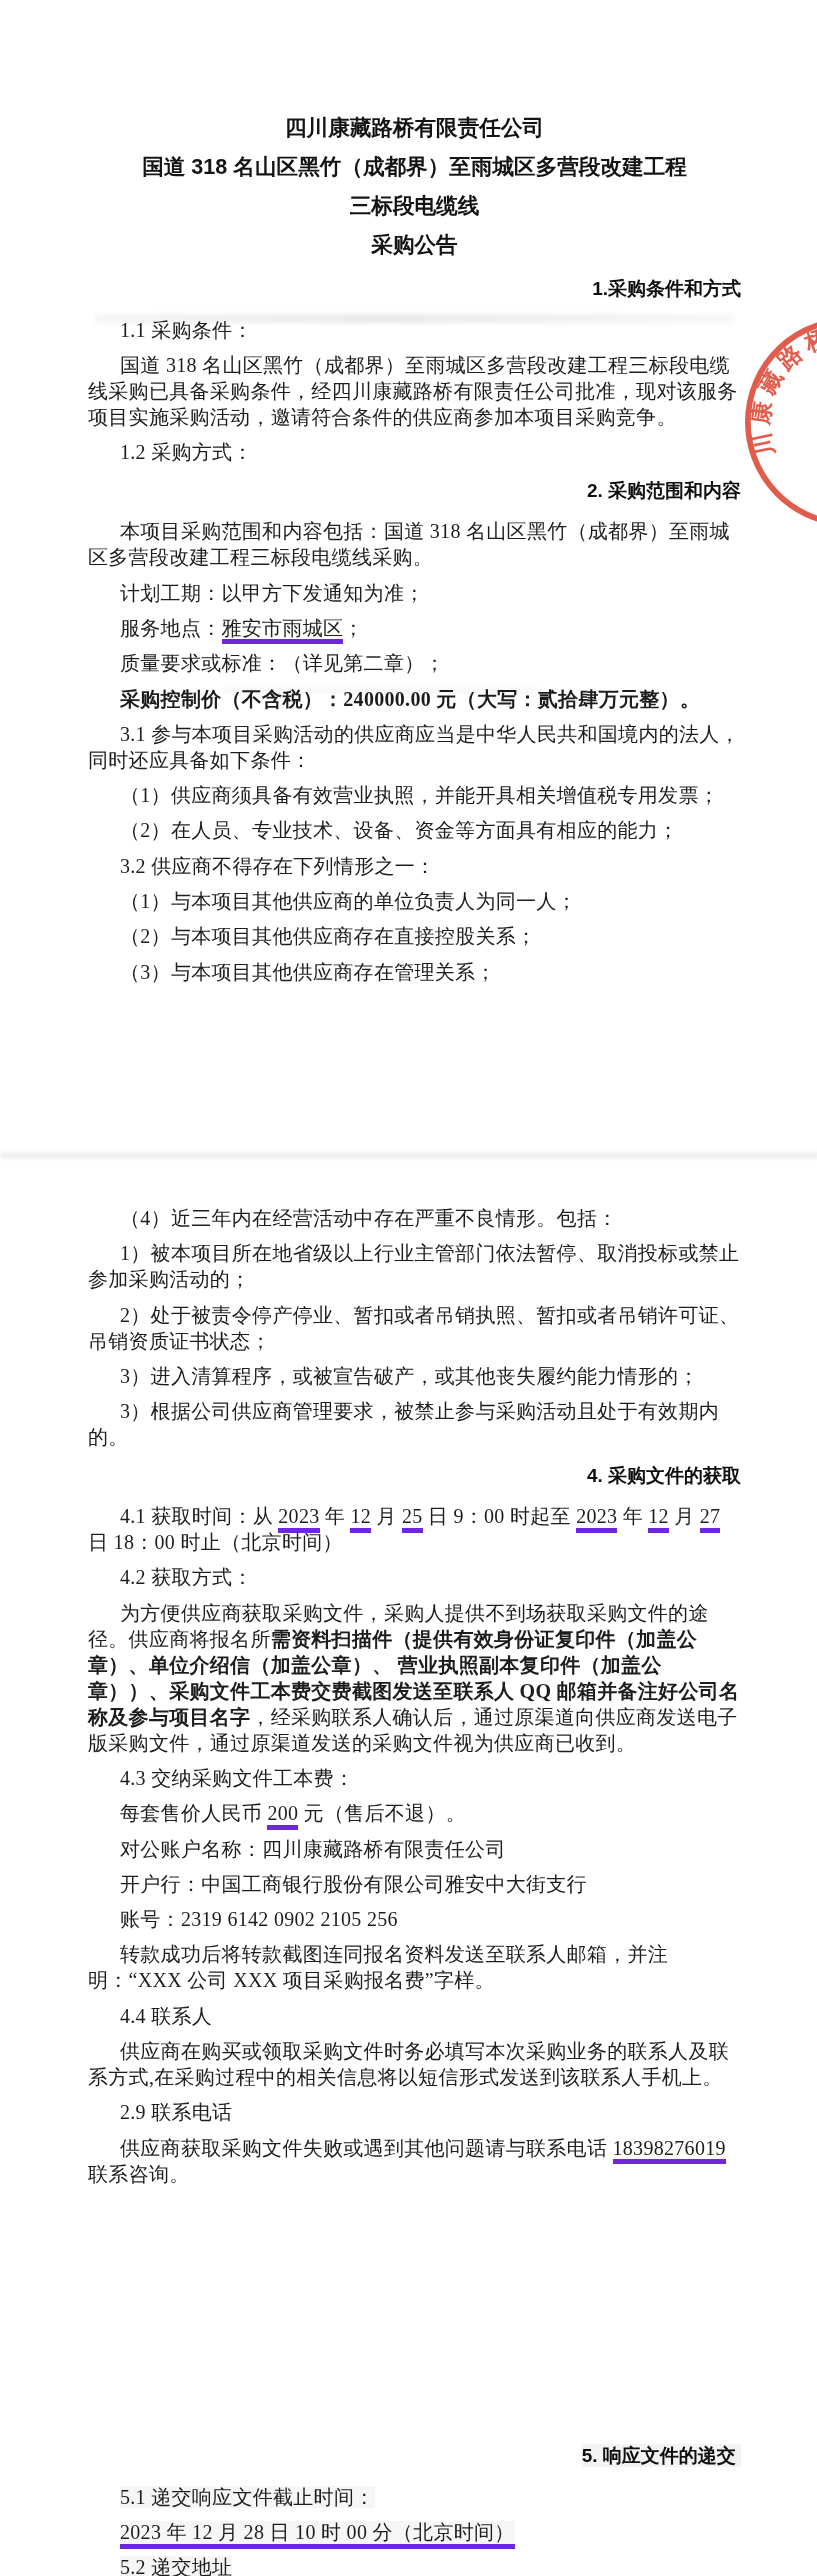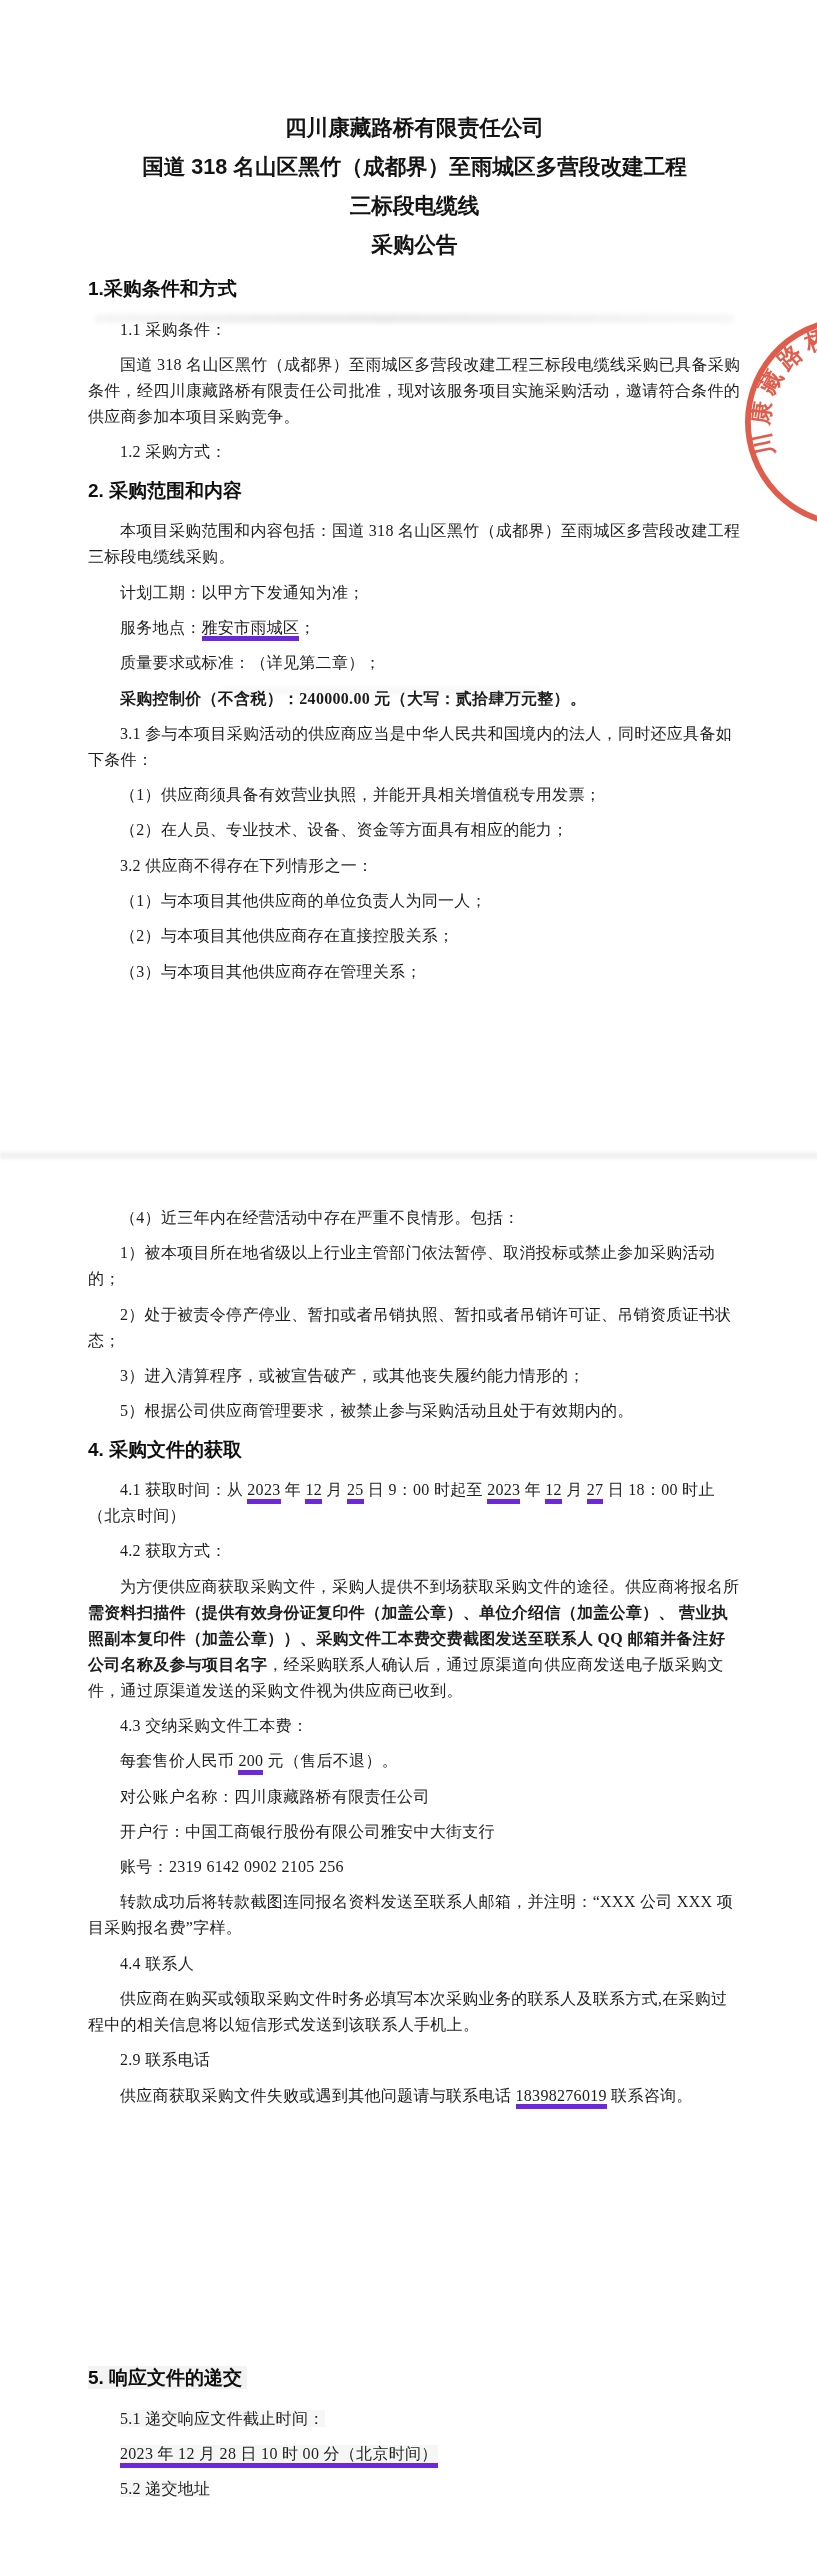--- a/index.html
+++ b/index.html
@@ -9,24 +9,24 @@
     font-family:"Liberation Serif","DejaVu Serif",serif;
   }
   .doc{position:absolute;left:0;top:0;width:818px;height:3468px;
        padding:0 77px 0 88px;box-sizing:border-box;}
   
   .title-line{text-align:center;font-family:"Liberation Sans","DejaVu Sans",sans-serif;
     font-weight:700;color:#141414;font-size:21.6px;line-height:39px;}
   .title-first{margin-top:108px;}
   
   .sec-h{font-family:"Liberation Sans","DejaVu Sans",sans-serif;font-weight:700;
-    font-size:19px;line-height:24px;color:#0f0f0f;margin:13.4px 0 15.5px 0;}
+    font-size:19px;line-height:24px;color:#0f0f0f;margin:13.4px 0 15.5px 0;text-align:right;}
   .sec-h .scanbox{background:rgba(90,90,90,.07);padding:1px 5.2px 1px 0;}
   
-  p.t{font-size:16px;line-height:26px;margin:0 0 9.3px 0;letter-spacing:0.3px;}
+  p.t{font-size:20px;line-height:26px;margin:0 0 9.3px 0;letter-spacing:0.3px;}
   .ind{text-indent:32px;}
   .b{font-weight:700;}
   .u{border-bottom:5px solid #6d28d9;padding-bottom:0.5px;}
   .scanline{background:rgba(100,100,100,.055);}
   .spacer{width:100%;}
   
   .stamp{position:absolute;mix-blend-mode:multiply;pointer-events:none;z-index:4;}
   .stamp svg{display:block;width:100%;height:100%;}
   .stamp-top{left:734px;top:306px;width:232px;height:232px;opacity:.88;
     transform:rotate(-10deg);}
@@ -69,21 +69,21 @@
   <p class="t ind">（1）与本项目其他供应商的单位负责人为同一人；</p>
   <p class="t ind">（2）与本项目其他供应商存在直接控股关系；</p>
   <p class="t ind">（3）与本项目其他供应商存在管理关系；</p>
 
   <div class="spacer" style="height:211px"></div>
 
   <p class="t ind">（4）近三年内在经营活动中存在严重不良情形。包括：</p>
   <p class="t ind">1）被本项目所在地省级以上行业主管部门依法暂停、取消投标或禁止参加采购活动的；</p>
   <p class="t ind">2）处于被责令停产停业、暂扣或者吊销执照、暂扣或者吊销许可证、吊销资质证书状态；</p>
   <p class="t ind">3）进入清算程序，或被宣告破产，或其他丧失履约能力情形的；</p>
-  <p class="t ind">5）根据公司供应商管理要求，被禁止参与采购活动且处于有效期内的。</p>
+  <p class="t ind">3）根据公司供应商管理要求，被禁止参与采购活动且处于有效期内的。</p>
 
   <div class="sec-h">4. 采购文件的获取</div>
   <p class="t ind"><span>4.1 获取时间：从 </span><span class="u">2023</span><span> 年 </span><span class="u">12</span><span> 月 </span><span class="u">25</span><span> 日 9：00 时起至 </span><span class="u">2023</span><span> 年 </span><span class="u">12</span><span> 月 </span><span class="u">27</span><span> 日 18：00 时止（北京时间）</span></p>
   <p class="t ind">4.2 获取方式：</p>
   <p class="t ind"><span>为方便供应商获取采购文件，采购人提供不到场获取采购文件的途径。供应商将报名所</span><span class="b">需资料扫描件（提供有效身份证复印件（加盖公章）、单位介绍信（加盖公章）、 营业执照副本复印件（加盖公章））、采购文件工本费交费截图发送至联系人 QQ 邮箱并备注好公司名称及参与项目名字</span><span>，经采购联系人确认后，通过原渠道向供应商发送电子版采购文件，通过原渠道发送的采购文件视为供应商已收到。</span></p>
   <p class="t ind">4.3 交纳采购文件工本费：</p>
   <p class="t ind"><span>每套售价人民币 </span><span class="u">200</span><span> 元（售后不退）。</span></p>
   <p class="t ind">对公账户名称：四川康藏路桥有限责任公司</p>
   <p class="t ind">开户行：中国工商银行股份有限公司雅安中大街支行</p>
   <p class="t ind">账号：2319 6142 0902 2105 256</p>

